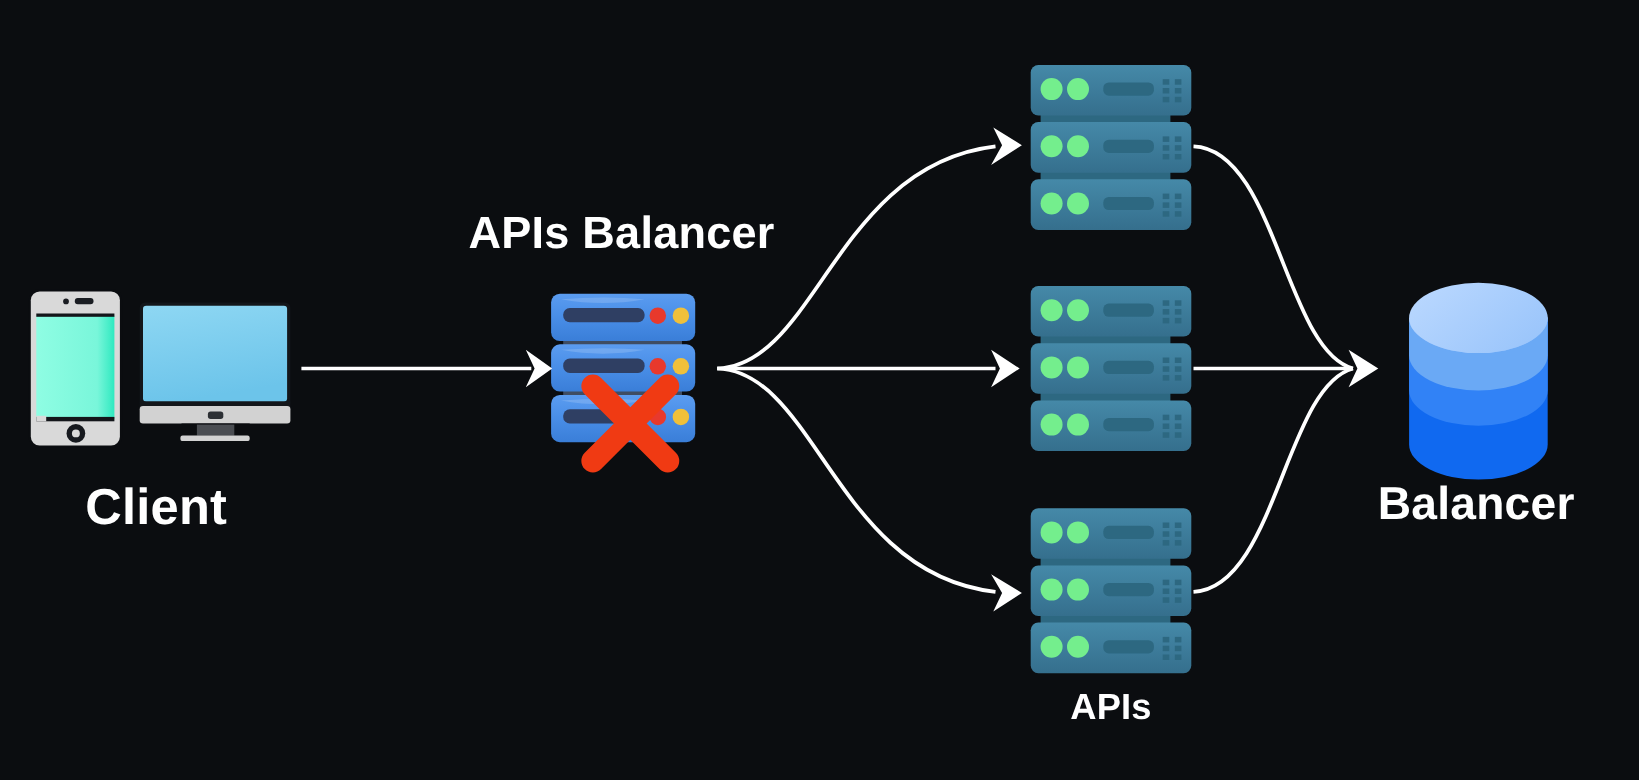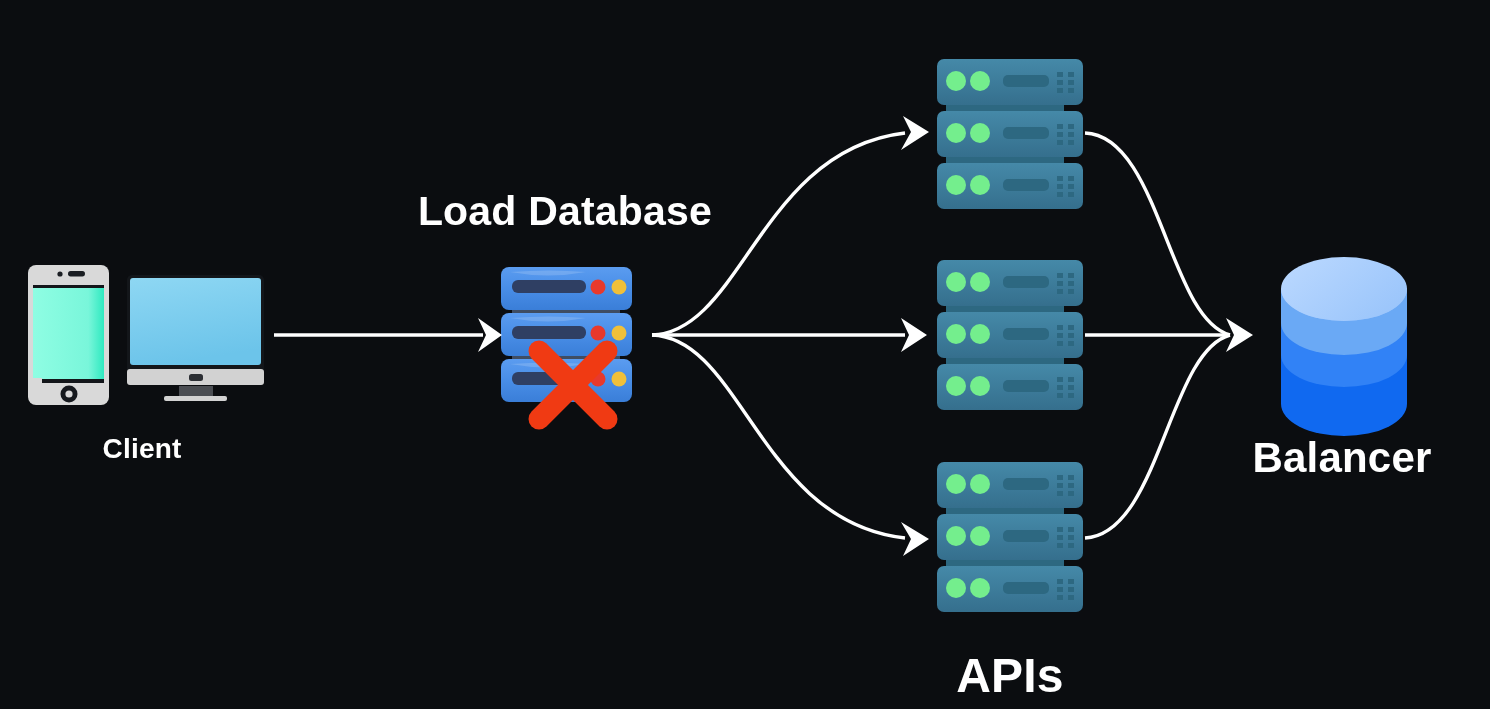--- a/index.html
+++ b/index.html
@@ -16,22 +16,22 @@
   .lbl{
     position:absolute;
     color:#ffffff;
     font-weight:bold;
     letter-spacing:0.2px;
     white-space:nowrap;
     text-align:center;
     -webkit-font-smoothing:antialiased;
   }
   #label-load-balancer{left:0;top:188px;width:1130px;font-size:41px;text-align:center;}
-  #label-client{left:0;top:433px;width:284px;font-size:28px;}
-  #label-apis{left:870px;top:648px;width:280px;font-size:48px;}
+  #label-client{left:0;top:433px;width:284px;font-size:46px;}
+  #label-apis{left:870px;top:624px;width:280px;font-size:33px;}
   #label-database{left:1200px;top:434px;width:284px;font-size:42px;}
 </style>
 </head>
 <body>
 
 <div id="stage">
 
   <svg id="svg" viewBox="0 0 1490 709">
     <defs>
       <linearGradient id="gPhone" x1="0" y1="0" x2="1" y2="0">
@@ -285,18 +285,18 @@
       <path d="M901 522 L 929 539 L 903 556 L 911 539 Z"></path>
       <path d="M1226 318 L 1253 335 L 1226 352 L 1234 335 Z"></path>
     </g>
 
     <g stroke="#f03a13" stroke-width="21" stroke-linecap="round">
       <line x1="539" y1="351" x2="607" y2="419"></line>
       <line x1="607" y1="351" x2="539" y2="419"></line>
     </g>
   </svg>
 
-  <div class="lbl" id="label-load-balancer">Load Database</div>
+  <div class="lbl" id="label-load-balancer">APIs Balancer</div>
   <div class="lbl" id="label-client">Client</div>
   <div class="lbl" id="label-apis">APIs</div>
   <div class="lbl" id="label-database">Balancer</div>
 
 </div>
 
 </body></html>

